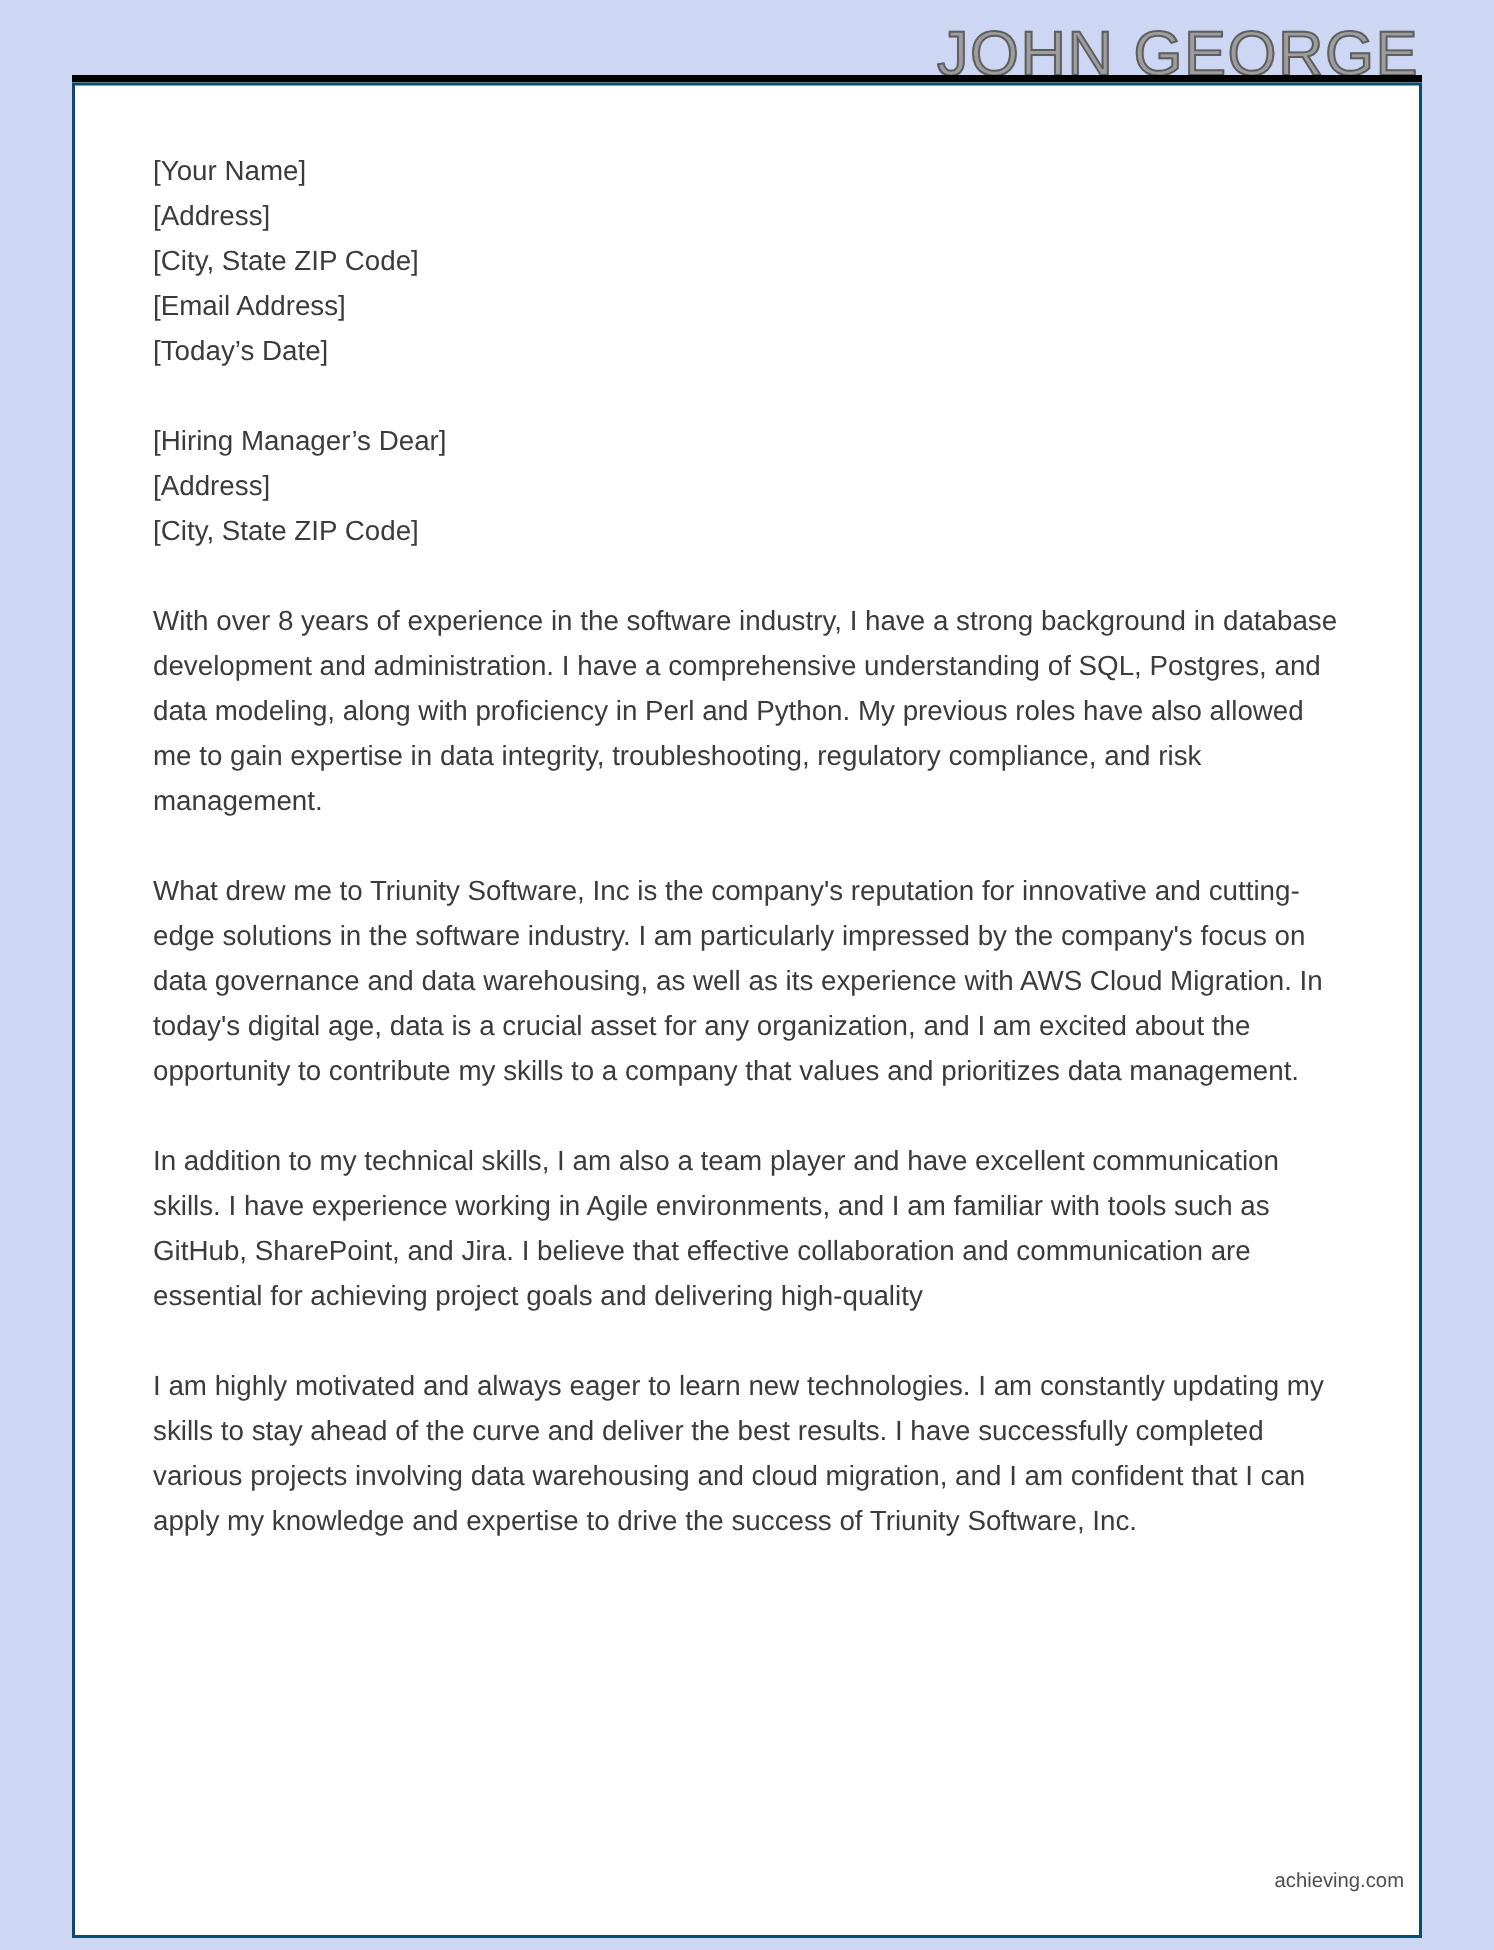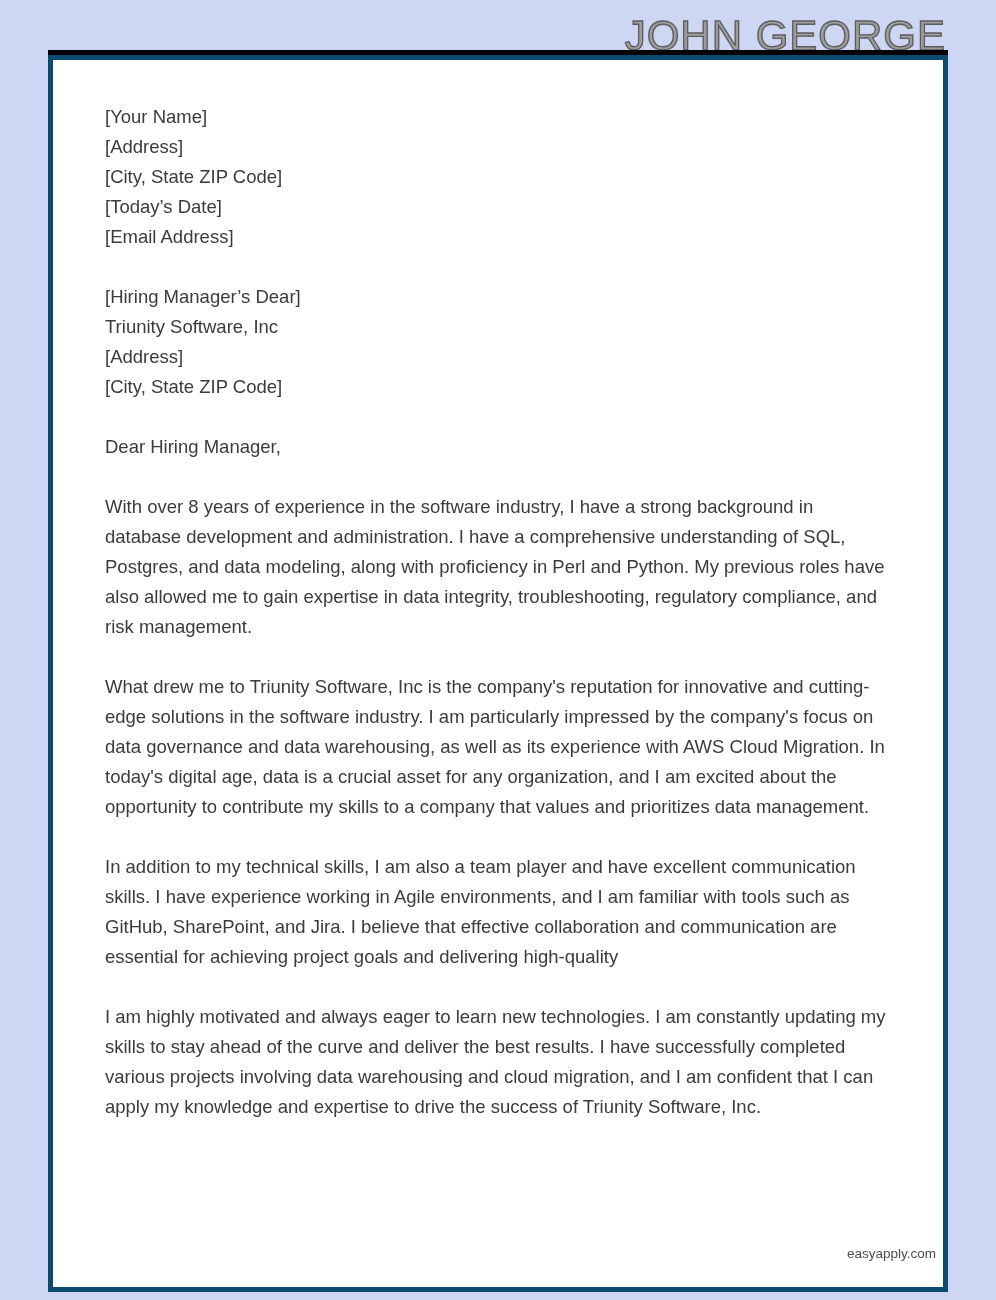--- a/index.html
+++ b/index.html
@@ -34,21 +34,21 @@
     height: 5px;
     background: #000000;
   }
   .page {
     position: absolute;
     left: 48px;
     top: 55px;
     width: 900px;
     height: 1237px;
     background: #ffffff;
-    border: 5px solid #0c4a6e;
+    border: 2px solid #0c4a6e;
     overflow: hidden;
   }
   .letter-content {
     padding: 42px 52px 0 52px;
     max-width: 900px;
     color: #3b3b3b;
     font-size: 18.5px;
     line-height: 30px;
   }
   .block { margin-bottom: 30px; }
@@ -69,34 +69,32 @@
 
 <div class="divider-bar"></div>
 
 <div class="page">
   <div class="letter-content">
 
     <div class="block">
       <div class="line">[Your Name]</div>
       <div class="line">[Address]</div>
       <div class="line">[City, State ZIP Code]</div>
+      <div class="line">[Email Address]</div>
       <div class="line">[Today’s Date]</div>
-      <div class="line">[Email Address]</div>
     </div>
 
     <div class="block">
       <div class="line">[Hiring Manager’s Dear]</div>
-      <div class="line">Triunity Software, Inc</div>
       <div class="line">[Address]</div>
       <div class="line">[City, State ZIP Code]</div>
     </div>
 
-    <div class="block">Dear Hiring Manager,</div>
 
     <p>With over 8 years of experience in the software industry, I have a strong background in database development and administration. I have a comprehensive understanding of SQL, Postgres, and data modeling, along with proficiency in Perl and Python. My previous roles have also allowed me to gain expertise in data integrity, troubleshooting, regulatory compliance, and risk management.</p>
     <p>What drew me to Triunity Software, Inc is the company's reputation for innovative and cutting-edge solutions in the software industry. I am particularly impressed by the company's focus on data governance and data warehousing, as well as its experience with AWS Cloud Migration. In today's digital age, data is a crucial asset for any organization, and I am excited about the opportunity to contribute my skills to a company that values and prioritizes data management.</p>
     <p>In addition to my technical skills, I am also a team player and have excellent communication skills. I have experience working in Agile environments, and I am familiar with tools such as GitHub, SharePoint, and Jira. I believe that effective collaboration and communication are essential for achieving project goals and delivering high-quality</p>
     <p>I am highly motivated and always eager to learn new technologies. I am constantly updating my skills to stay ahead of the curve and deliver the best results. I have successfully completed various projects involving data warehousing and cloud migration, and I am confident that I can apply my knowledge and expertise to drive the success of Triunity Software, Inc.</p>
 
   </div>
 </div>
 
-<div class="watermark">easyapply.com</div>
+<div class="watermark">achieving.com</div>
 
 </body></html>

